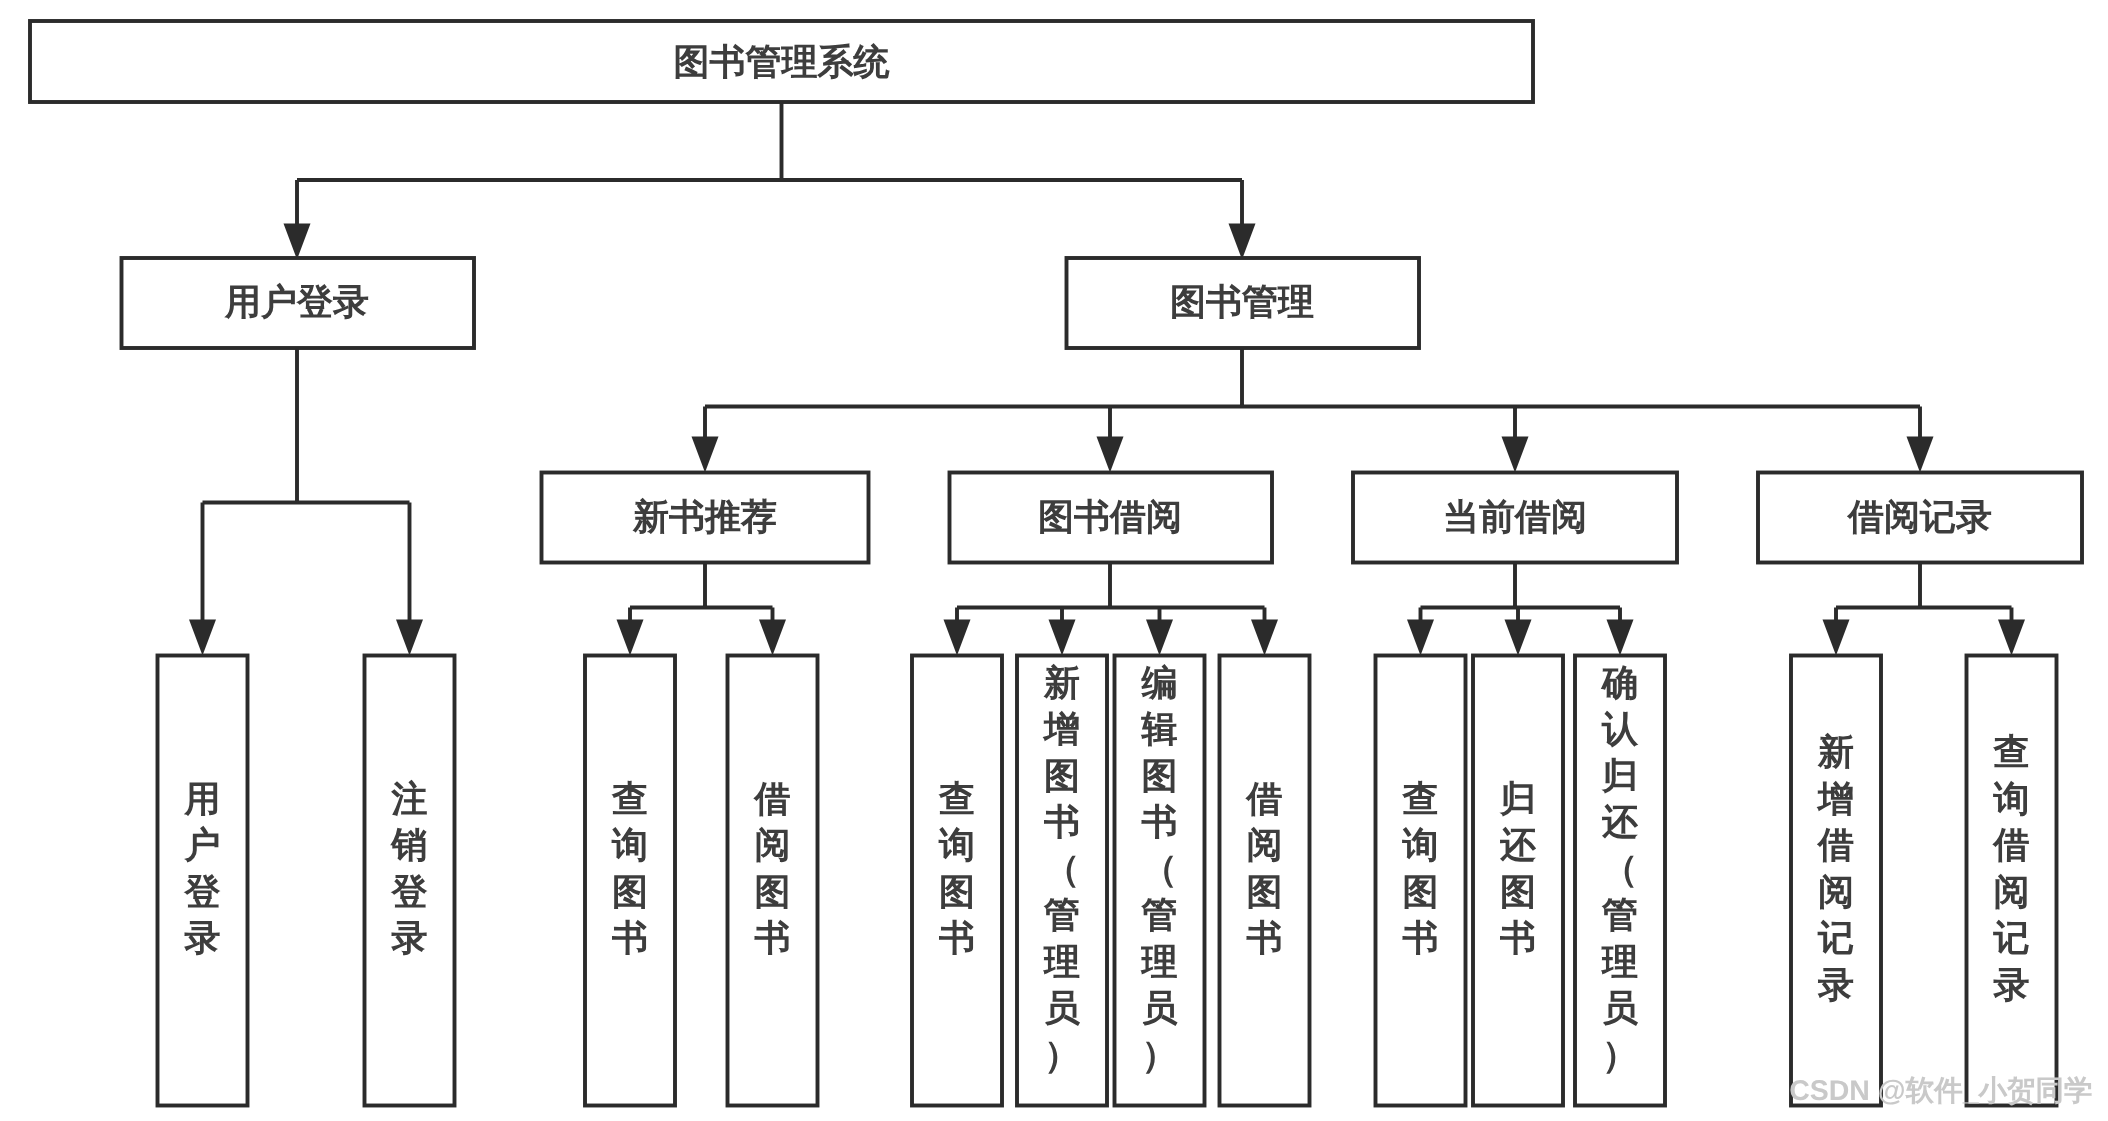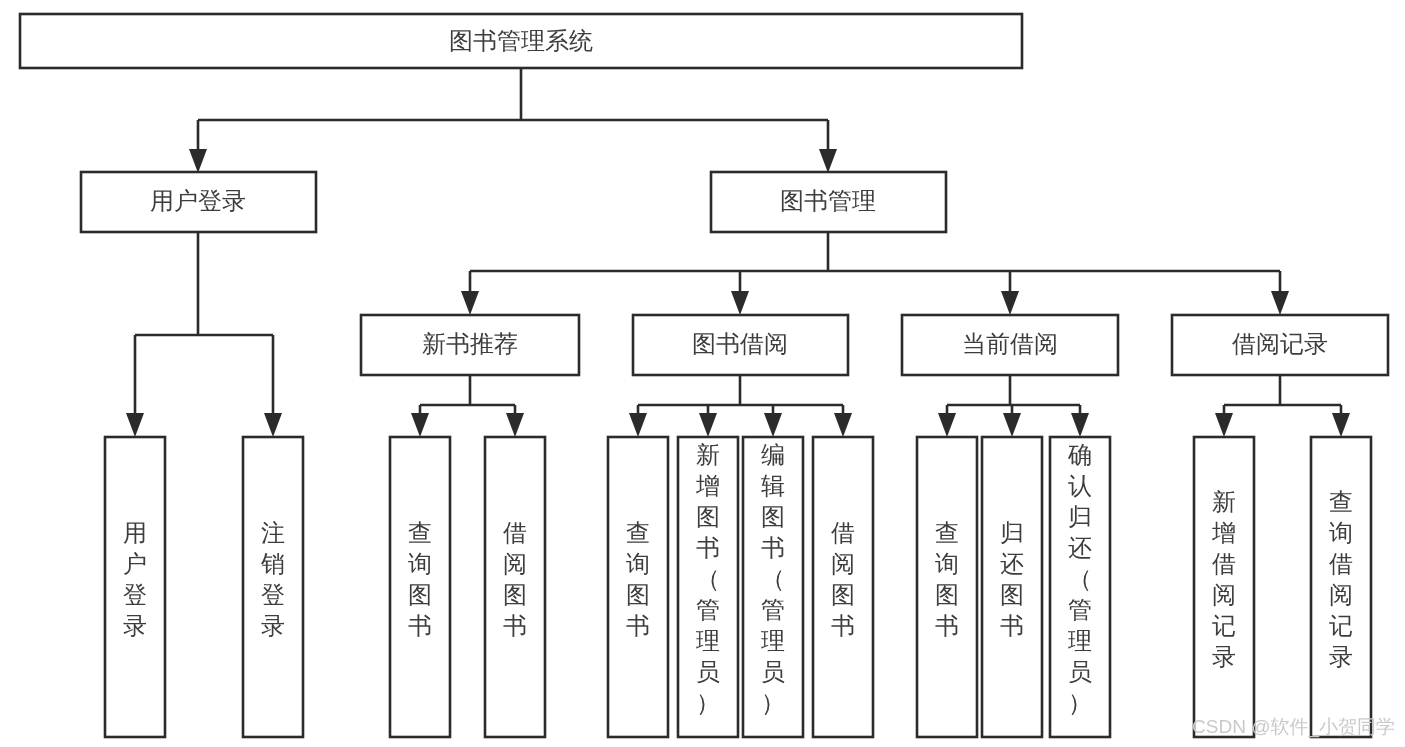--- a/index.html
+++ b/index.html
@@ -13,20 +13,21 @@
     font-family: "Liberation Sans", sans-serif;
     overflow: hidden;
     position: relative;
   }
   #diagram-root {
     position: absolute;
     top: 0;
     left: 0;
     width: 1405px;
     height: 747px;
+    font-weight: bold;
   }
   svg.diagram {
     display: block;
     width: 1405px;
     height: 747px;
   }
   .node-box {
     fill: #ffffff;
     stroke: #2b2b2b;
     stroke-width: 2.6;

